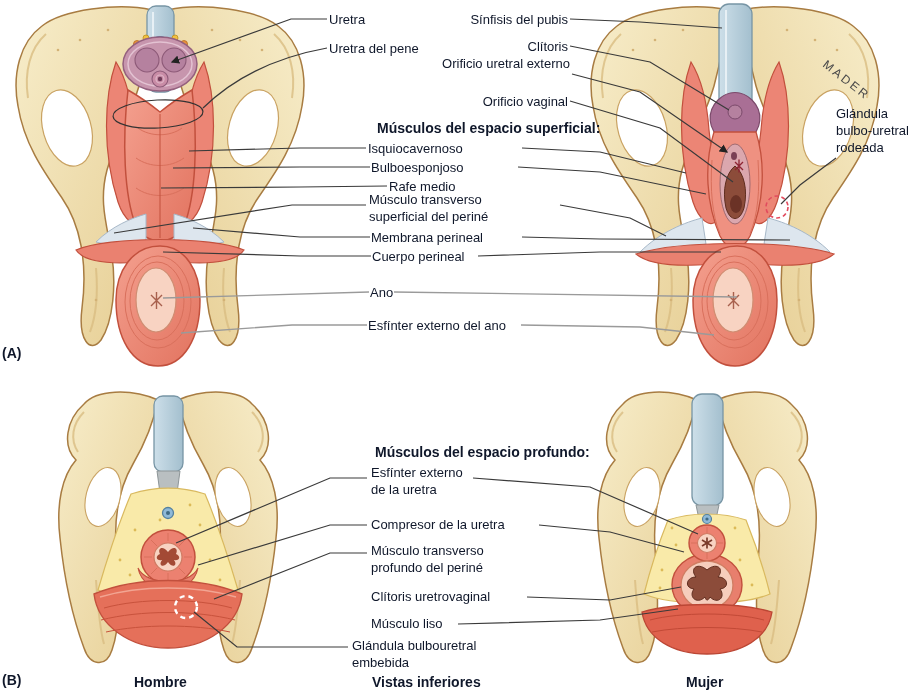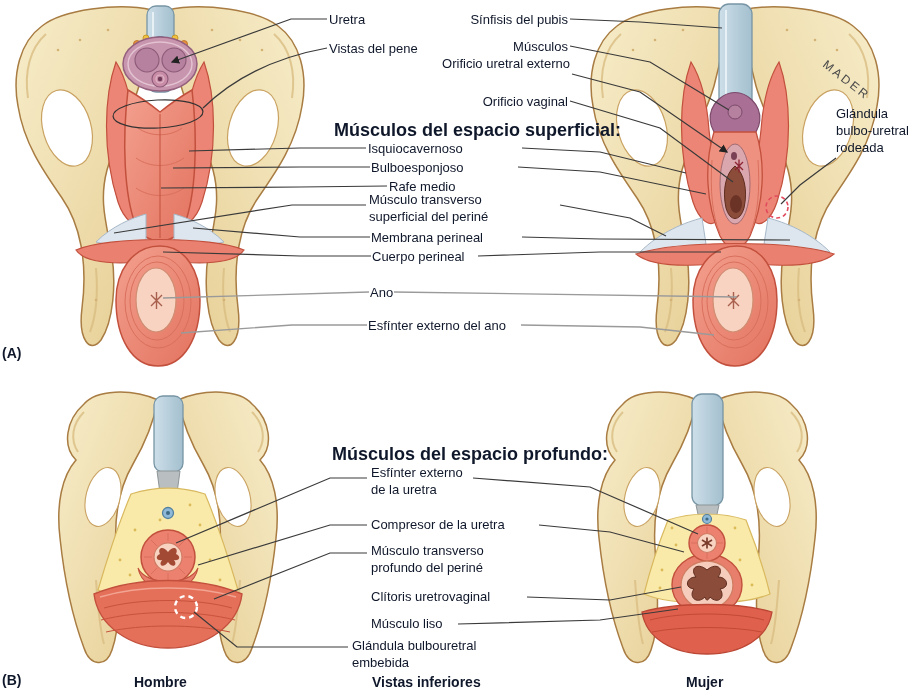--- a/index.html
+++ b/index.html
@@ -2,21 +2,21 @@
 <html><head>
 <meta charset="utf-8">
 <style>
   html,body{margin:0;padding:0;background:#fff;}
   #fig{position:relative;width:909px;height:693px;background:#fff;overflow:hidden;
        font-family:"Liberation Sans",sans-serif;}
   #art{position:absolute;left:0;top:0;}
   .lbl{position:absolute;font-size:13px;color:#0f172a;line-height:1.3;white-space:nowrap;}
   .wrap{white-space:normal;}
   .r{text-align:left;}
-  .hdr{font-weight:bold;font-size:18px;}
+  .hdr{font-weight:bold;font-size:14px;margin-left:43px;}
   .cap{font-weight:bold;font-size:14px;}
 </style>
 </head>
 <body>
 
 <div id="fig">
 
 <svg id="art" width="909" height="693" viewBox="0 0 909 693">
   <defs>
     <linearGradient id="gBone" x1="0" y1="0" x2="1" y2="1">
@@ -288,23 +288,23 @@
   </g>
   <g fill="none" stroke="#9a9a9a" stroke-width="1.3">
     <line x1="369" y1="292" x2="163" y2="298"></line>
     <line x1="394" y1="292" x2="737" y2="297"></line>
     <polyline points="367,325 292,325 181,333"></polyline>
     <polyline points="521,325 640,327 714,335"></polyline>
   </g>
 </svg>
 
   <div class="lbl" style="left:329px;top:12px">Uretra</div>
-  <div class="lbl" style="left:329px;top:41px">Vistas del pene</div>
+  <div class="lbl" style="left:329px;top:41px">Uretra del pene</div>
   <div class="lbl r" style="right:341px;top:12px">Sínfisis del pubis</div>
-  <div class="lbl r" style="right:341px;top:39px">Músculos</div>
+  <div class="lbl r" style="right:341px;top:39px">Clítoris</div>
   <div class="lbl r" style="right:339px;top:56px">Orificio uretral externo</div>
   <div class="lbl r" style="right:341px;top:94px">Orificio vaginal</div>
   <div class="lbl hdr" style="left:334px;top:119px">Músculos del espacio superficial:</div>
   <div class="lbl" style="left:368px;top:141px">Isquiocavernoso</div>
   <div class="lbl" style="left:371px;top:160px">Bulboesponjoso</div>
   <div class="lbl" style="left:389px;top:179px">Rafe medio</div>
   <div class="lbl wrap" style="left:369px;top:192px;width:152px">Músculo transverso superficial del periné</div>
   <div class="lbl" style="left:371px;top:230px">Membrana perineal</div>
   <div class="lbl" style="left:372px;top:249px">Cuerpo perineal</div>
   <div class="lbl" style="left:370px;top:285px">Ano</div>

